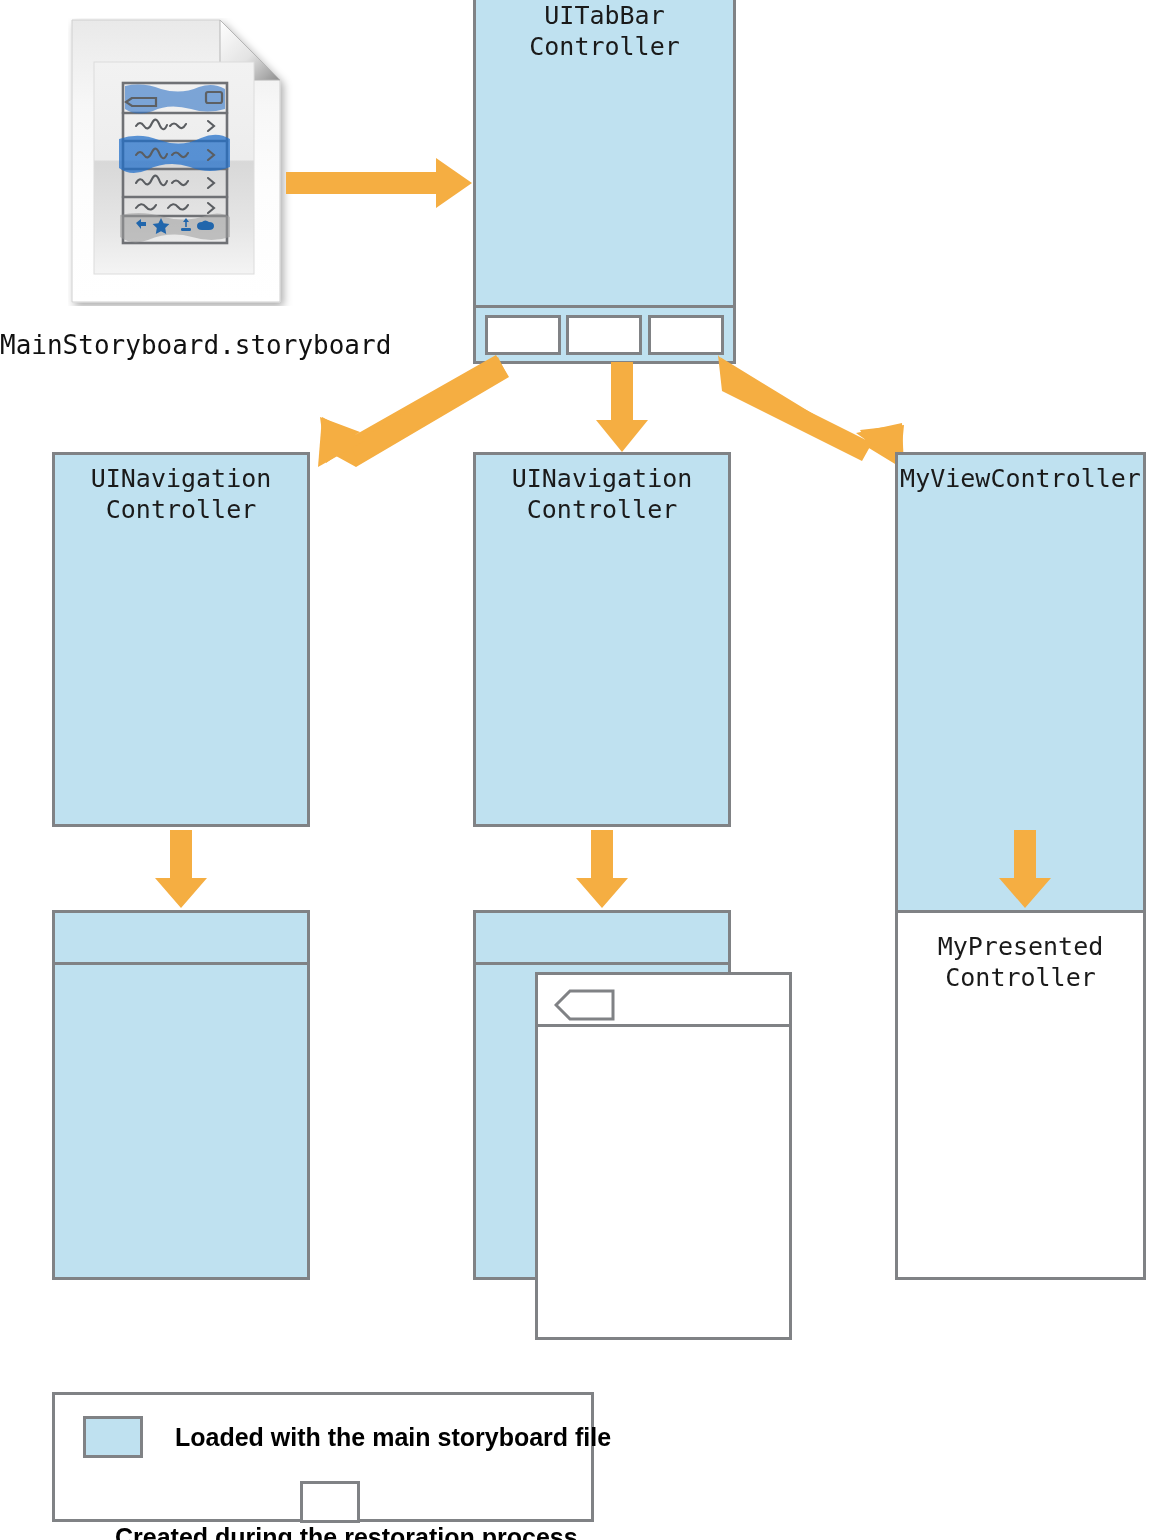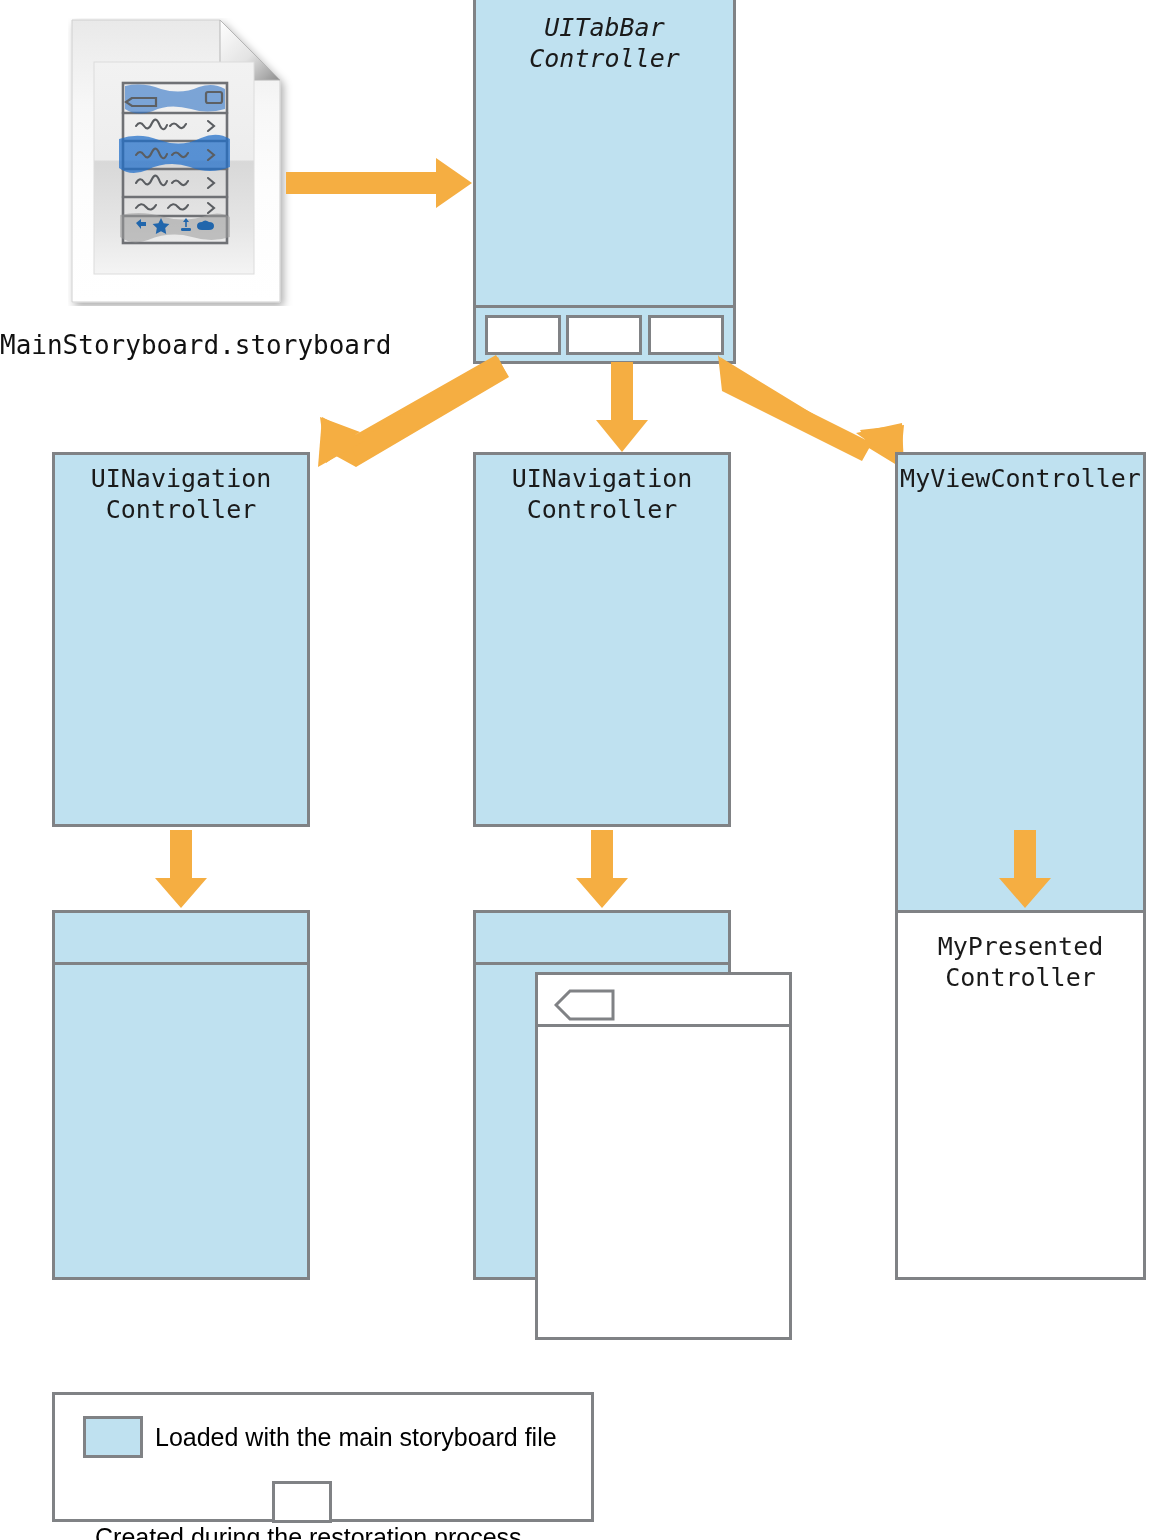--- a/index.html
+++ b/index.html
@@ -103,25 +103,26 @@
   .legend-swatch {
     box-sizing: border-box;
     width: 60px;
     height: 42px;
     border: 3px solid #808285;
     flex: 0 0 auto;
   }
   .legend-swatch.blue { background: #bfe1f0; }
   .legend-swatch.white { background: #ffffff; }
   .legend-label {
-    margin-left: 12px;
+    margin-left: 32px;
     font-family: "Liberation Sans", sans-serif;
     font-size: 25px;
     color: #000000;
     white-space: nowrap;
+    font-weight: bold;
   }
 
   
   .fileicon {
     position: absolute;
     left: 68px;
     top: 18px;
     width: 228px;
     height: 288px;
   }
@@ -231,21 +232,21 @@
 
   <div class="filename">MainStoryboard.storyboard</div>
 
   <div class="arrow" style="left:286px; top:158px;">
     <svg width="190" height="66" viewBox="0 0 190 66">
       <path d="M0 14 L150 14 L150 0 L186 25 L150 50 L150 36 L0 36 Z" fill="#f5ae42"></path>
     </svg>
   </div>
 
   <div class="box" id="tabbar-controller" style="left:473px; top:-3px; width:263px; height:367px;">
-    <div class="box-title" style="top:12px;font-style:italic;">UITabBar
+    <div class="box-title" style="top:0;">UITabBar
 Controller</div>
     <div class="tabbar">
       <div class="tabitem"></div>
       <div class="tabitem"></div>
       <div class="tabitem"></div>
     </div>
   </div>
 
   <div class="arrow" style="left:300px; top:355px;">
     <svg width="210" height="115" viewBox="0 0 210 115">

